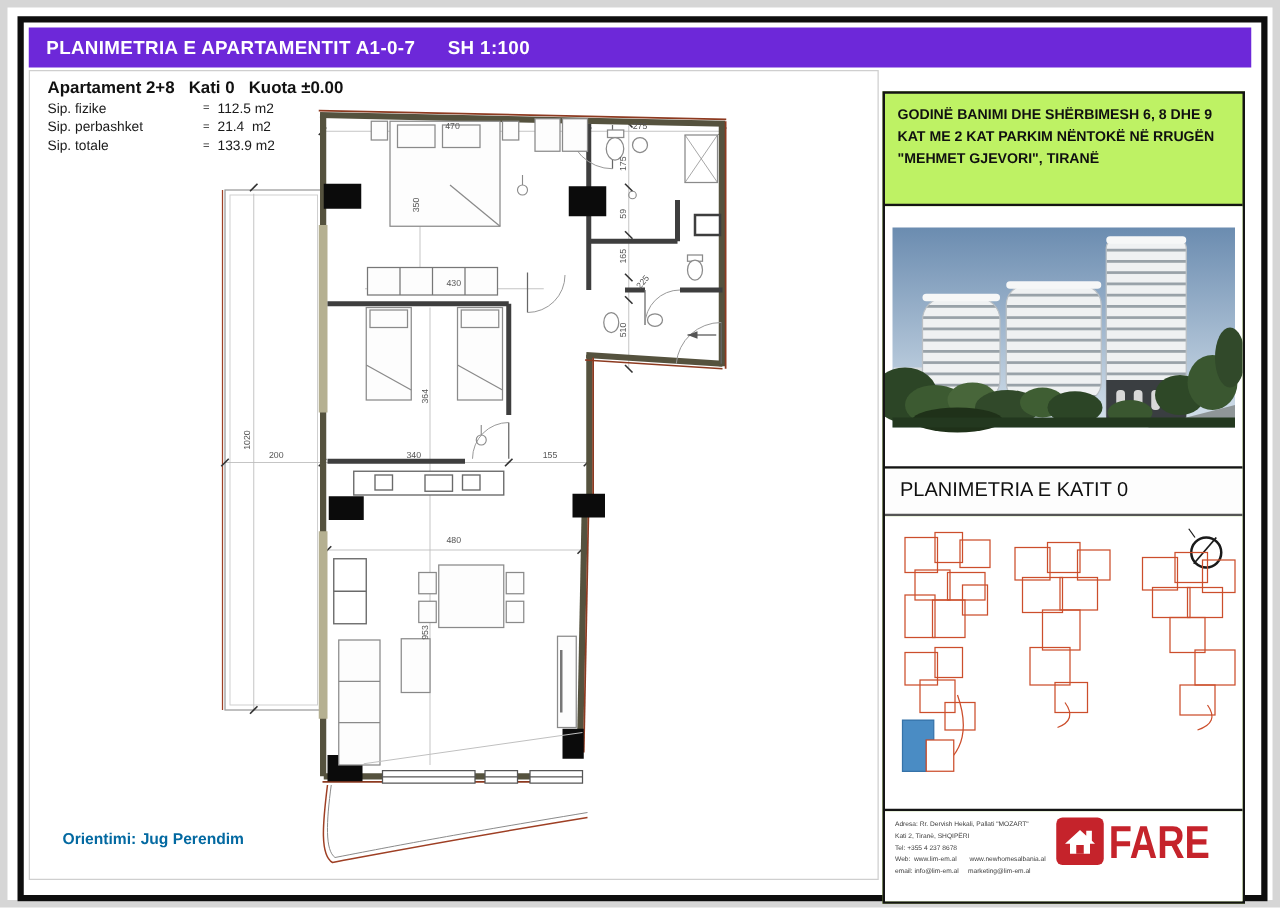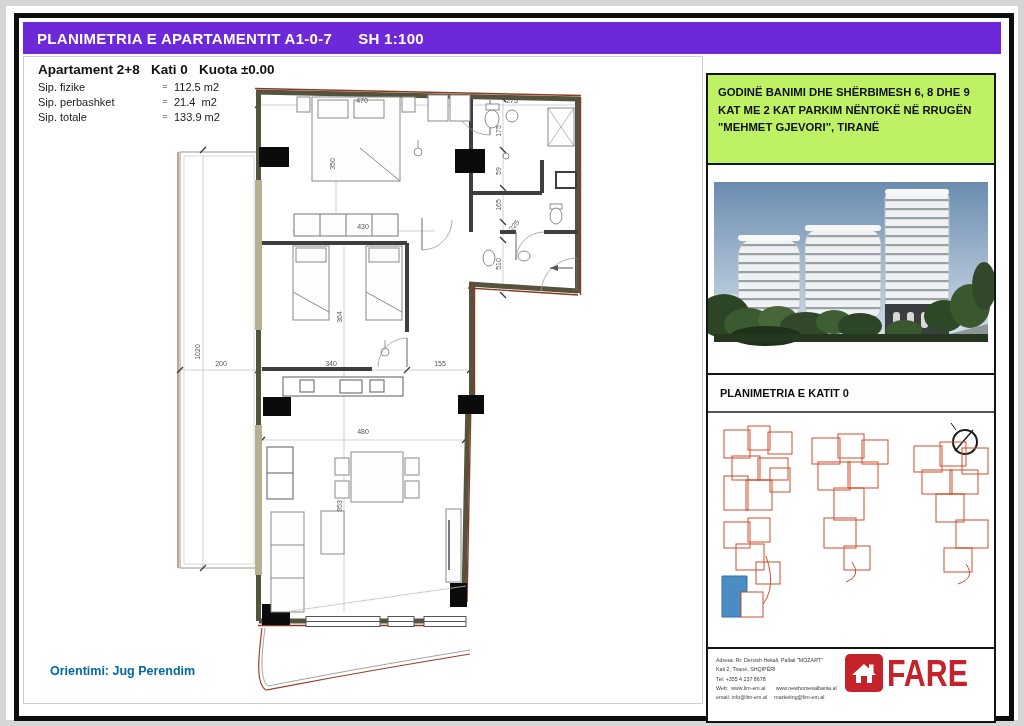--- a/index.html
+++ b/index.html
@@ -25,21 +25,21 @@
   .plan-svg{position:absolute;left:0;top:0;width:1024px;height:726px;z-index:10;pointer-events:none;}
 
   .panel{position:absolute;left:706px;top:56px;width:290px;height:650px;border:2px solid #141414;background:#bef264;box-sizing:border-box;margin-top:17px;}
   .panel-header{
     position:absolute;left:0;top:0;width:100%;height:90px;border-bottom:2px solid #141414;box-sizing:border-box;
     padding:9px 10px;font-weight:bold;font-size:11.3px;line-height:1.55;color:#101010;
   }
   .panel-render{position:absolute;left:0;top:90px;width:100%;height:210px;border-bottom:2px solid #141414;box-sizing:border-box;background:#fff;}
   .panel-floor-title{
     position:absolute;left:0;top:300px;width:100%;height:38px;border-bottom:2px solid #555;box-sizing:border-box;
-    display:flex;align-items:center;padding-left:12px;font-weight:bold;font-size:11px;color:#101010;background:#fdfdfd;
+    display:flex;align-items:center;padding-left:12px;font-weight:normal;font-size:16px;color:#101010;background:#fdfdfd;
   }
   .panel-siteplan{position:absolute;left:0;top:338px;width:100%;height:236px;border-bottom:2px solid #141414;box-sizing:border-box;background:#fff;}
   .panel-footer{position:absolute;left:0;top:574px;width:100%;height:72px;box-sizing:border-box;background:#fff;}
   .address{position:absolute;left:8px;top:7px;font-size:5.3px;line-height:1.75;color:#3c3c3c;white-space:pre;}
   .fare-logo{position:absolute;right:8px;top:4px;display:flex;align-items:center;gap:3px;}
   .fare-text{color:#c5232b;font-weight:bold;font-size:37px;letter-spacing:0px;transform:scaleX(.82);transform-origin:left center;line-height:1;}
   .render-svg,.site-svg{position:absolute;left:0;top:0;width:100%;height:100%;}
 </style>
 </head>
 <body>

